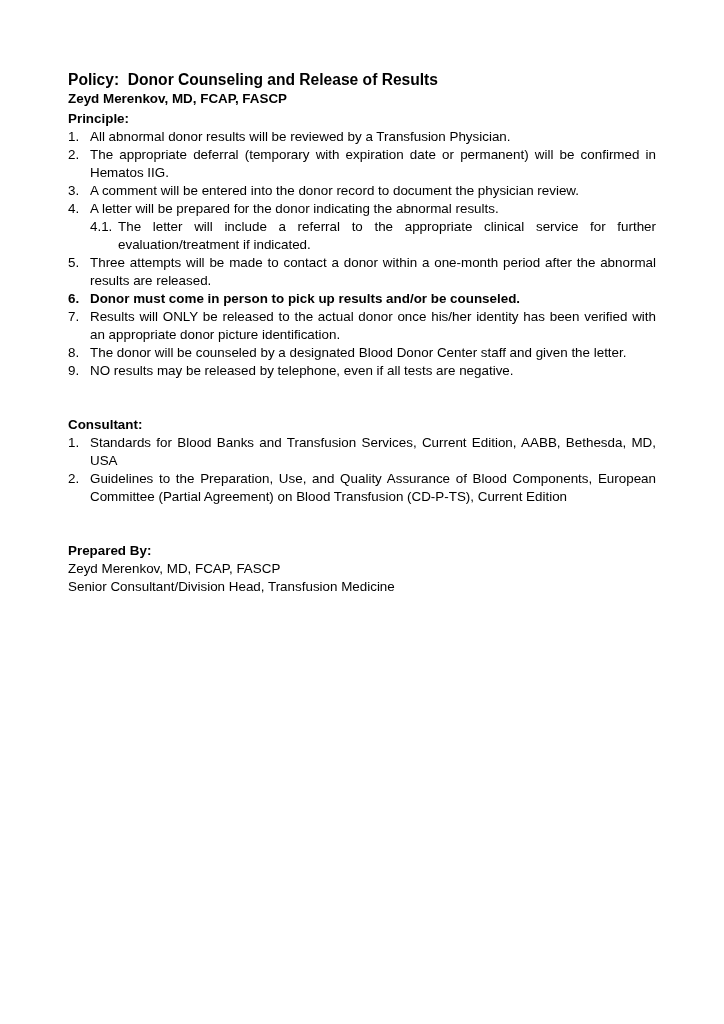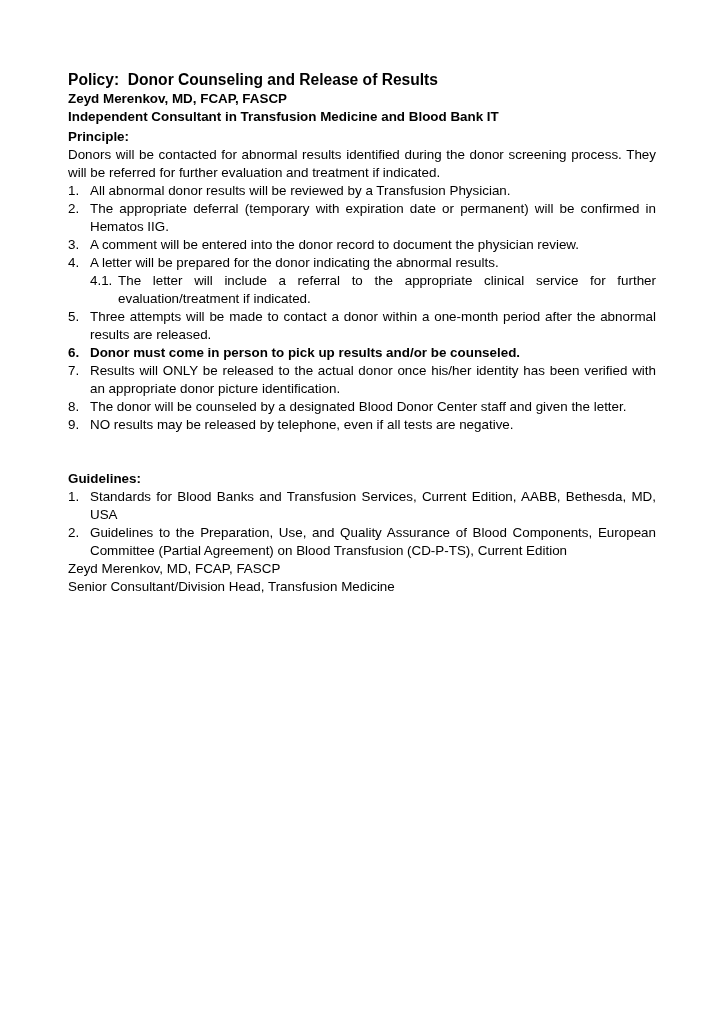--- a/index.html
+++ b/index.html
@@ -70,24 +70,22 @@
   }
 </style>
 </head>
 <body>
 
 <div class="page">
   <div class="content">
 
     <div class="doc-title">Policy:  Donor Counseling and Release of Results</div>
     <div class="author-line">Zeyd Merenkov, MD, FCAP, FASCP</div>
-    <div class="author-line">Independent Consultant in Transfusion Medicine and Blood Bank IT</div>
 
     <div class="section-heading">Principle:</div>
-    <div class="para">Donors will be contacted for abnormal results identified during the donor screening process. They will be referred for further evaluation and treatment if indicated.</div>
 
 
     <div class="li">
       <span class="num">1.</span>
       <span class="txt">All abnormal donor results will be reviewed by a Transfusion Physician.</span>
     </div>
     <div class="li">
       <span class="num">2.</span>
       <span class="txt">The appropriate deferral (temporary with expiration date or permanent) will be confirmed in Hematos IIG.</span>
     </div>
@@ -117,28 +115,29 @@
     </div>
     <div class="li">
       <span class="num">8.</span>
       <span class="txt">The donor will be counseled by a designated Blood Donor Center staff and given the letter.</span>
     </div>
     <div class="li">
       <span class="num">9.</span>
       <span class="txt">NO results may be released by telephone, even if all tests are negative.</span>
     </div>
 
-    <div class="section-heading big-gap">Guidelines:</div>
+    <div class="section-heading big-gap">Consultant:</div>
 
     <div class="li">
       <span class="num">1.</span>
       <span class="txt">Standards for Blood Banks and Transfusion Services, Current Edition, AABB, Bethesda, MD, USA</span>
     </div>
     <div class="li">
       <span class="num">2.</span>
       <span class="txt">Guidelines to the Preparation, Use, and Quality Assurance of Blood Components, European Committee (Partial Agreement) on Blood Transfusion (CD-P-TS), Current Edition</span>
     </div>
 
+    <div class="section-heading big-gap">Prepared By:</div>
     <div class="prepared-line">Zeyd Merenkov, MD, FCAP, FASCP</div>
     <div class="prepared-line">Senior Consultant/Division Head, Transfusion Medicine</div>
 
   </div>
 </div>
 
 </body></html>

